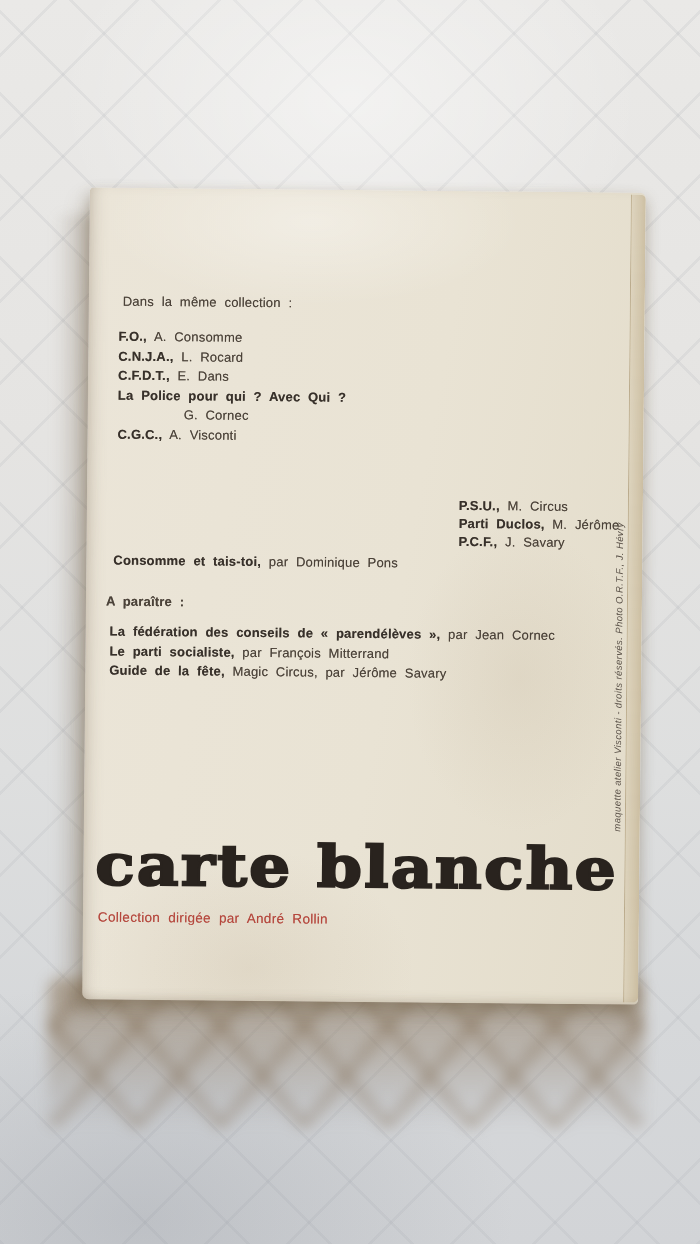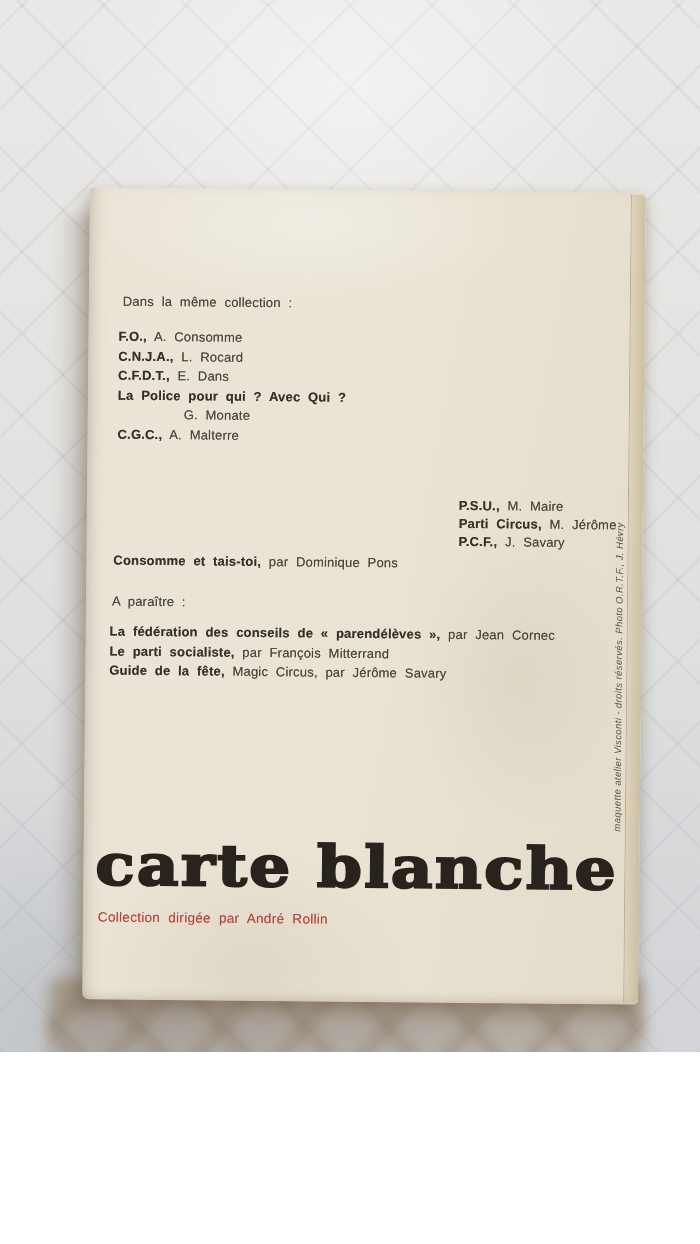--- a/index.html
+++ b/index.html
@@ -9,21 +9,21 @@
   body {
     width: 700px;
     height: 1244px;
     overflow: hidden;
     font-family: "Liberation Sans", sans-serif;
   }
   
   .scene {
     position: relative;
     width: 700px;
-    height: 1052px;
+    height: 1244px;
     background:
       radial-gradient(ellipse 420px 300px at 50% 8%, rgba(255,255,255,0.45), transparent 70%),
       radial-gradient(ellipse 500px 320px at 20% 98%, rgba(105,112,124,0.20), transparent 75%),
       repeating-linear-gradient(45deg, rgba(170,173,179,0.17) 0 3px, transparent 3px 58px),
       repeating-linear-gradient(-45deg, rgba(170,173,179,0.17) 0 3px, transparent 3px 58px),
       linear-gradient(to bottom, #eae9e7 0%, #e5e4e2 35%, #dedfdf 62%, #d6d8da 82%, #d2d4d7 100%);
     overflow: hidden;
   }
   
   .shadow-under {
@@ -148,35 +148,35 @@
 
     <div class="pages-edge"></div>
 
     <div class="txt" style="left:34px; top:104px;">Dans la même collection :</div>
 
     <div class="txt" style="left:30px; top:139px;">
       <div><span class="b">F.O.,</span> <span>A. Consomme</span></div>
       <div><span class="b">C.N.J.A.,</span> <span>L. Rocard</span></div>
       <div><span class="b">C.F.D.T.,</span> <span>E. Dans</span></div>
       <div><span class="b">La Police pour qui ? Avec Qui ?</span> <span></span></div>
-      <div class="indent"><span class="b"></span> <span>G. Monate</span></div>
-      <div><span class="b">C.G.C.,</span> <span>A. Malterre</span></div>
+      <div class="indent"><span class="b"></span> <span>G. Cornec</span></div>
+      <div><span class="b">C.G.C.,</span> <span>A. Visconti</span></div>
     </div>
 
     <div class="txt party-block" style="left:372px; top:306px;">
-      <div><span class="b">P.S.U.,</span> <span>M. Maire</span></div>
-      <div><span class="b">Parti Circus,</span> <span>M. Jérôme</span></div>
+      <div><span class="b">P.S.U.,</span> <span>M. Circus</span></div>
+      <div><span class="b">Parti Duclos,</span> <span>M. Jérôme</span></div>
       <div><span class="b">P.C.F.,</span> <span>J. Savary</span></div>
     </div>
 
     <div class="txt" style="left:27px; top:363px;">
       <span class="b">Consomme et tais-toi,</span> <span>par Dominique Pons</span>
     </div>
 
-    <div class="txt" style="left:26px; top:404px;">A paraître :</div>
+    <div class="txt" style="left:20px; top:404px;font-weight:bold;">A paraître :</div>
 
     <div class="txt" style="left:24px; top:434px;">
       <div><span class="b">La fédération des conseils de « parendélèves »,</span> <span>par Jean Cornec</span></div>
       <div><span class="b">Le parti socialiste,</span> <span>par François Mitterrand</span></div>
       <div><span class="b">Guide de la fête,</span> <span>Magic Circus, par Jérôme Savary</span></div>
     </div>
 
     <div class="logo">carte blanche</div>
 
     <div class="director">Collection dirigée par André Rollin</div>

